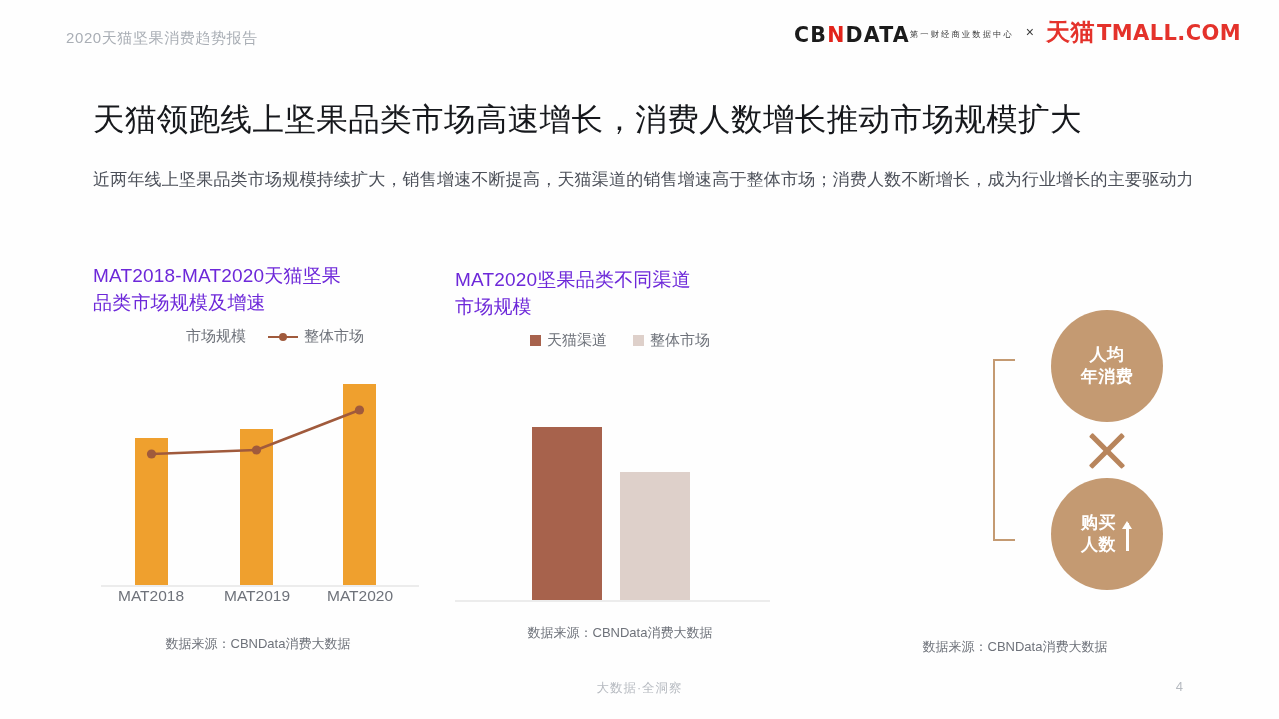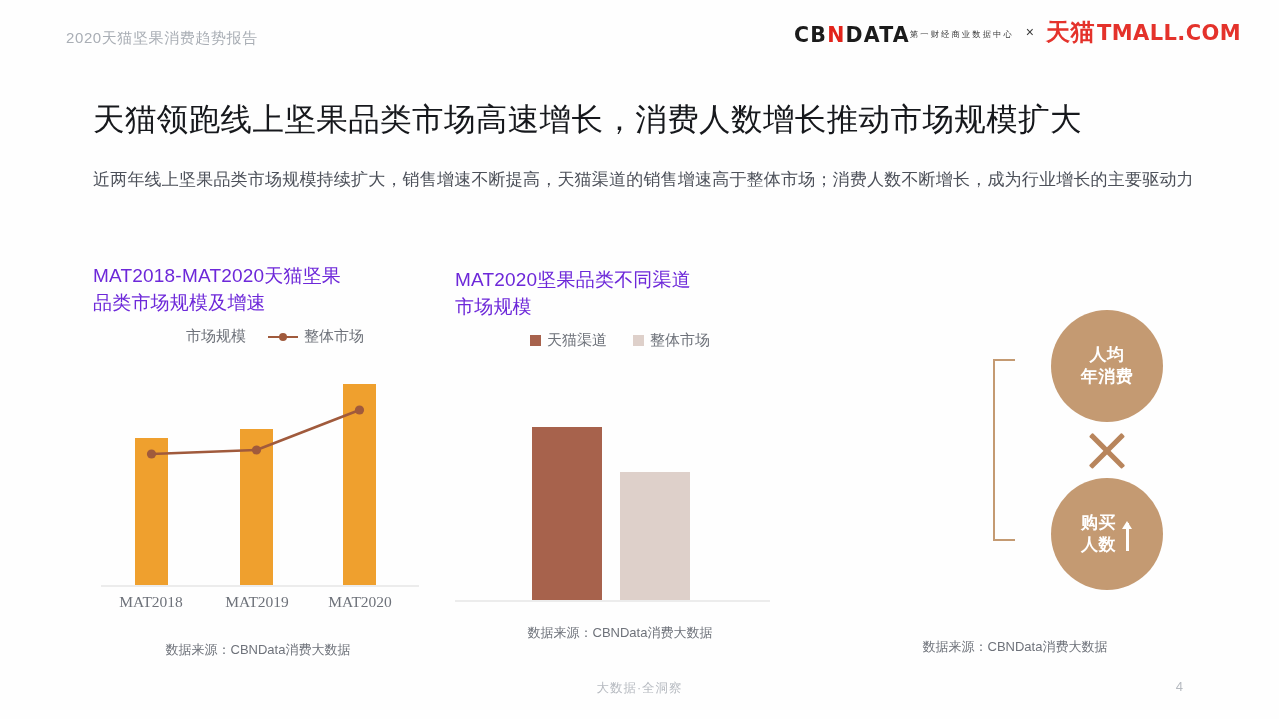--- a/index.html
+++ b/index.html
@@ -49,21 +49,21 @@
   .sw-line{width:30px;height:11px;position:relative;}
   .sw-line::before{content:"";position:absolute;left:0;top:4.5px;width:30px;height:2.4px;background:#a05a3c;}
   .sw-line::after{content:"";position:absolute;left:11px;top:1.5px;width:8px;height:8px;border-radius:50%;background:#a05a3c;}
 
   
   .c1{left:93px;top:262px;width:330px;}
   .plot1{position:relative;width:318px;height:225px;margin-top:16px;margin-left:8px;}
   .axis{position:absolute;left:0;right:0;bottom:0;height:2px;background:#ececec;}
   .bar{position:absolute;bottom:2px;background:#efa02e;}
   .svgline{position:absolute;left:0;top:0;width:100%;height:100%;overflow:visible;}
-  .xlabels{position:relative;width:318px;margin-left:8px;height:26px;margin-top:6px;font-family:Liberation Serif, serif;}
+  .xlabels{position:relative;width:318px;margin-left:8px;height:26px;}
   .xlab{position:absolute;top:0;font-size:15.5px;color:#6e727a;transform:translateX(-50%);white-space:nowrap;}
 
   
   .c2{left:455px;top:266px;width:330px;}
   .plot2{position:relative;width:315px;height:238px;margin-top:14px;}
   .bar2{position:absolute;bottom:2px;}
 
   
   .source{font-size:13px;color:#6e727a;text-align:center;white-space:nowrap;}
 

